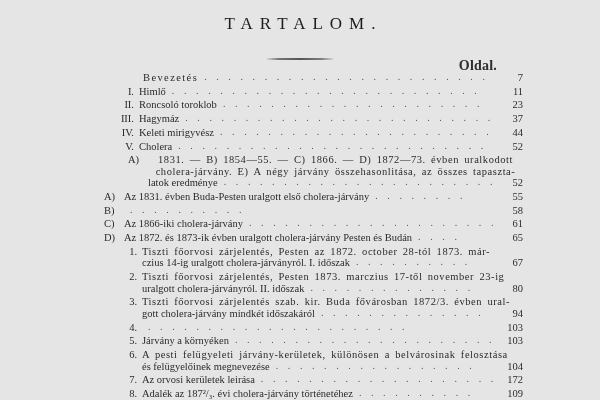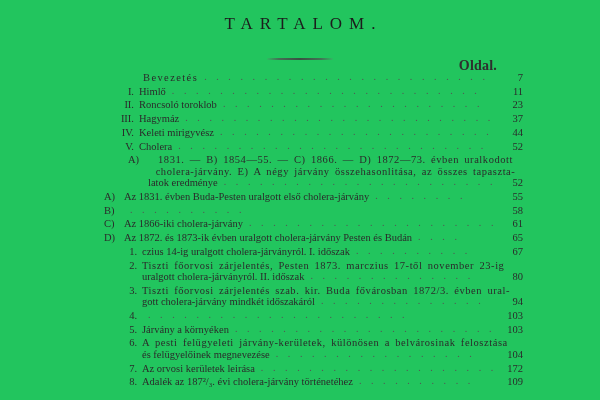--- a/index.html
+++ b/index.html
@@ -13,21 +13,21 @@
     overflow: hidden;
     font-family: "Liberation Serif", "DejaVu Serif", serif;
     color: #2b2b2b;
     position: relative;
   }
 
   .page {
     width: 600px;
     height: 400px;
     position: relative;
-    background: #22c55e;
+    background: #e5e5e5;
   }
 
   
   .title {
     text-align: center;
     font-size: 17px;
     letter-spacing: 7px;
     color: #1c1c1c;
     padding-top: 14px;
     text-indent: 7px;
@@ -282,20 +282,21 @@
           <span class="txt">Az 1872. és 1873-ik évben uralgott cholera-járvány Pesten és Budán</span>
           <span class="leader">....</span>
           <span class="pg">65</span>
         </div>
       </div>
     </div>
 
     <div class="entry tier-numlist right-pad">
       <div class="num">1.</div>
       <div class="body-col">
+        <div class="cont wide">Tiszti főorvosi zárjelentés, Pesten az 1872. october 28-tól 1873. már-</div>
         <div class="line">
           <span class="txt">czius 14-ig uralgott cholera-járványról. I. időszak</span>
           <span class="leader">..........</span>
           <span class="pg">67</span>
         </div>
       </div>
     </div>
 
     <div class="entry tier-numlist right-pad">
       <div class="num">2.</div>

